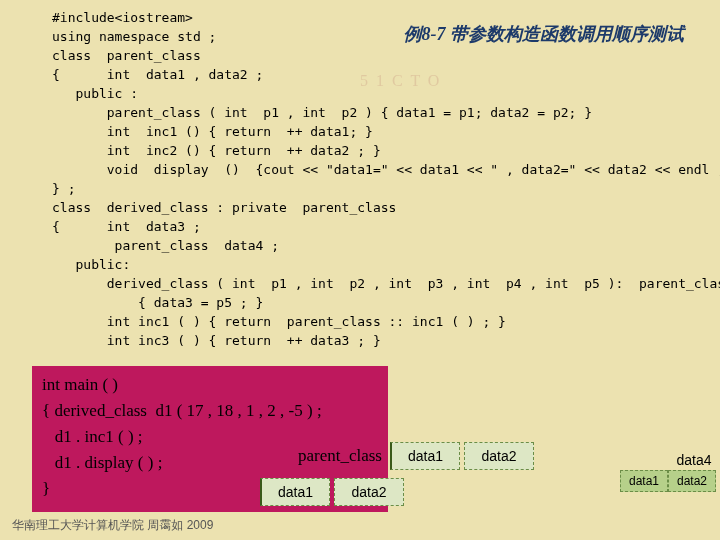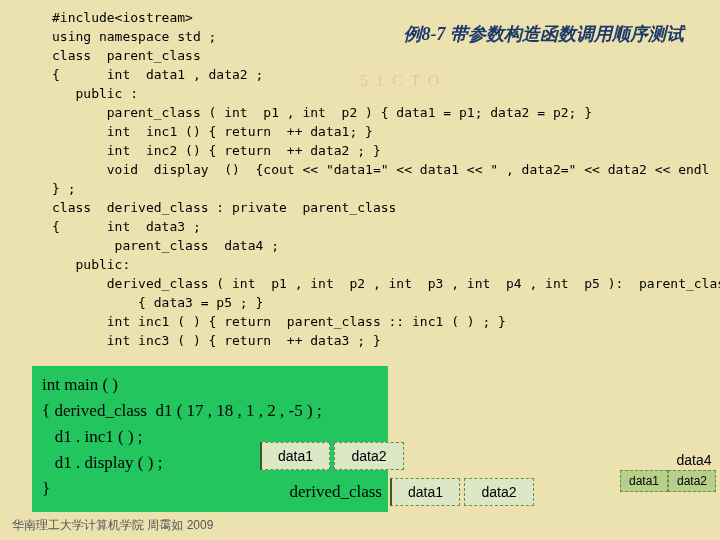--- a/index.html
+++ b/index.html
@@ -37,21 +37,21 @@
     left: 360px;
     color: #e0c9a0;
     font-size: 16px;
     letter-spacing: 2px;
   }
   .main-overlay {
     position: absolute;
     top: 366px;
     left: 32px;
     width: 356px;
-    background: #22c55e;
+    background: #be185d;
     padding: 6px 10px 10px 10px;
     font-size: 17px;
     line-height: 26px;
     font-family: "Times New Roman", serif;
   }
   .table-area {
     position: absolute;
     top: 440px;
     left: 260px;
   }
@@ -144,25 +144,25 @@
 <div class="main-overlay">
   <pre style="font-family:inherit;white-space:pre;">int main ( )
 { derived_class  d1 ( 17 , 18 , 1 , 2 , -5 ) ;
    d1 . inc1 ( ) ;
    d1 . display ( ) ;
 }</pre>
 </div>
 
 <div class="table-area">
   <div class="row">
+    <div class="row-label">parent_class</div>
     <div class="cell l-border">data1</div>
     <div class="cell">data2</div>
   </div>
   <div class="row">
-    <div class="row-label">derived_class</div>
     <div class="cell l-border">data1</div>
     <div class="cell">data2</div>
   </div>
 </div>
 
 <div class="data4-group">
   <div class="data4-label">data4</div>
   <div class="data4-row">
     <div class="data4-cell">data1</div>
     <div class="data4-cell">data2</div>

